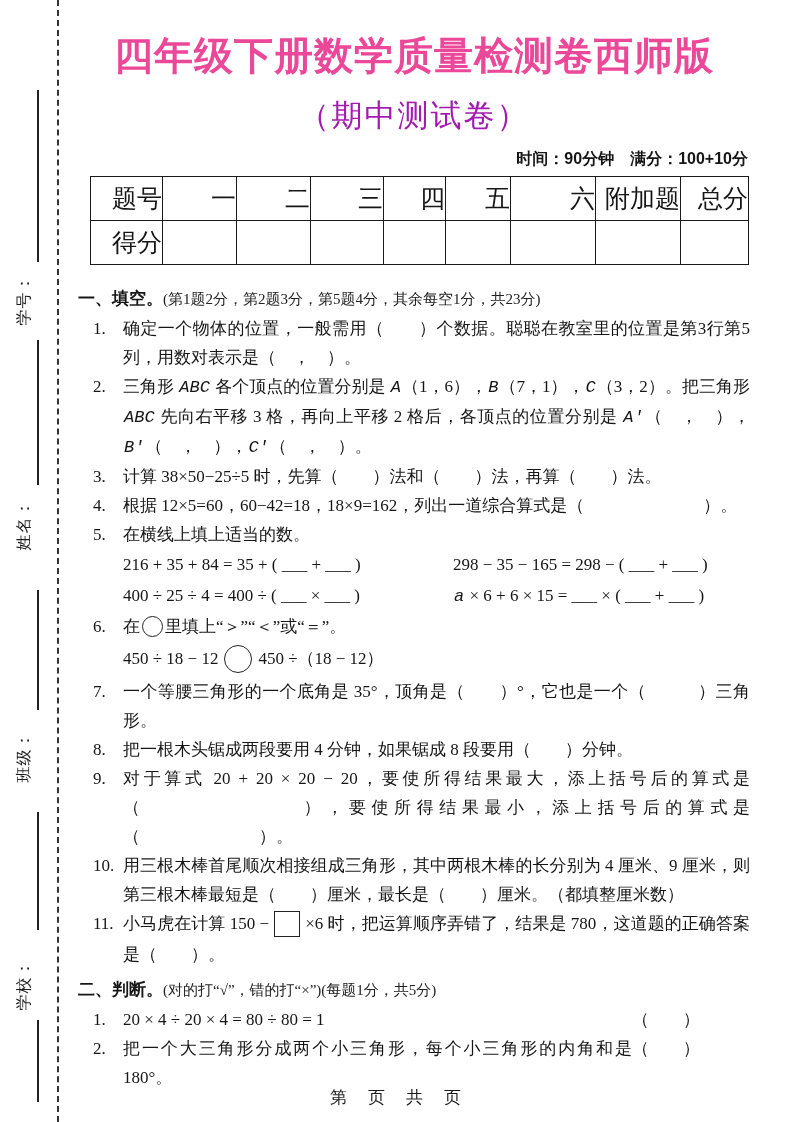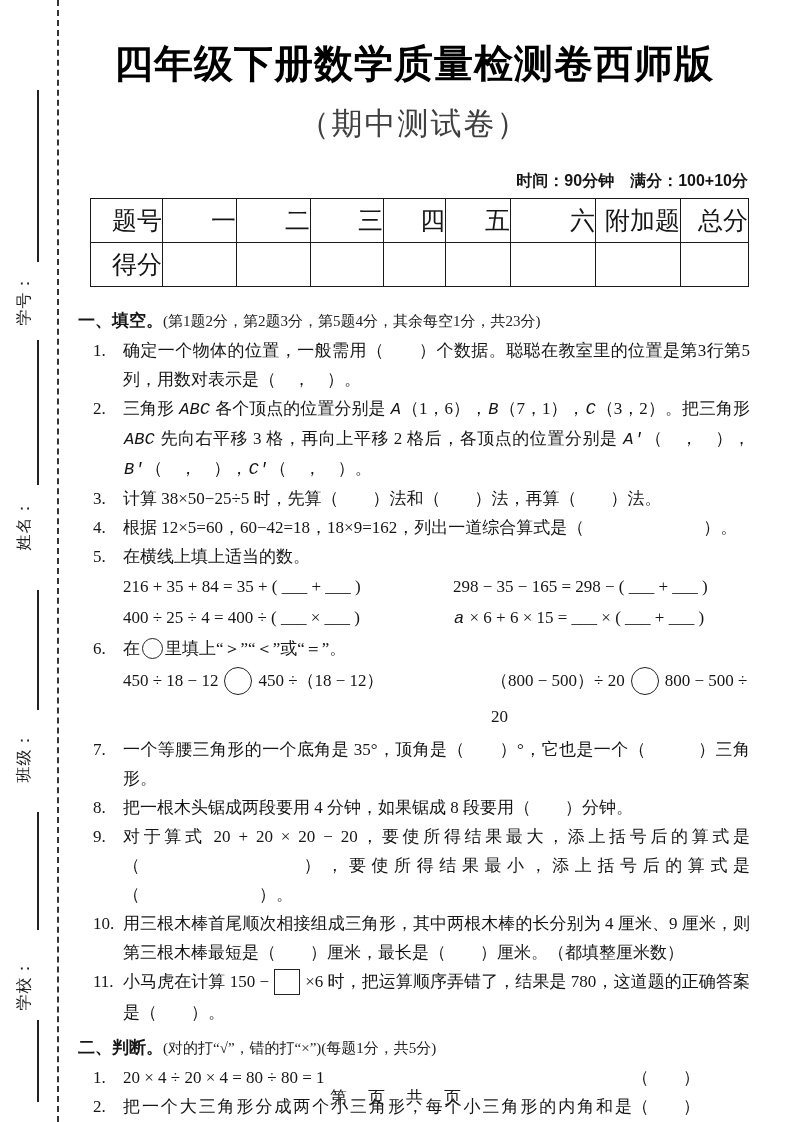--- a/index.html
+++ b/index.html
@@ -27,31 +27,31 @@
     position:absolute; left:24px; white-space:nowrap;
     transform:translate(-50%,-50%) rotate(-90deg);
     font-size:16px; letter-spacing:1px; color:#1c1c1c;
     font-family:"Liberation Sans","DejaVu Sans",sans-serif;
   }
   .vl1 { top:300px; } .vl2 { top:525px; } .vl3 { top:757px; } .vl4 { top:985px; }
 
   
   .main { position:absolute; left:78px; top:0; width:672px; }
   .title {
-    margin-top:38px; text-align:center; font-size:39px; font-weight:bold;
-    letter-spacing:1px; line-height:52px; color:#000000;
+    margin-top:30px; text-align:center; font-size:39px; font-weight:bold;
+    letter-spacing:1px; line-height:52px; color:#ec4899;
     font-family:"Liberation Sans","DejaVu Sans",sans-serif;
   }
   .subtitle {
     margin-top:12px; text-align:center; font-size:31px; font-weight:normal;
-    letter-spacing:2px; line-height:44px; color:#404040;
+    letter-spacing:2px; line-height:44px; color:#a21caf;
     font-family:"Liberation Sans","DejaVu Sans",sans-serif;
   }
   .meta {
-    margin-top:24px; text-align:right; font-size:16px; font-weight:bold;
+    margin-top:10px; text-align:right; font-size:16px; font-weight:bold;
     padding-right:2px; line-height:22px;
     font-family:"Liberation Sans","DejaVu Sans",sans-serif;
   }
   table.score {
     margin-top:6px; margin-left:12px; border-collapse:collapse;
     table-layout:fixed; width:658px;
   }
   table.score td {
     border:1.6px solid #1a1a1a; text-align:right; font-size:25px;
     height:44px; overflow:hidden; white-space:nowrap;
@@ -189,21 +189,20 @@
       <span class="fl">400 ÷ 25 ÷ 4 = 400 ÷ ( ___ × ___ )</span>
       <span class="fr"><span class="it">a</span><span> × 6 + 6 × 15 = ___ × ( ___ + ___ )</span></span>
     </div>
 
     <div class="q">
       <span class="qn">6.</span>
       <p class="qt"><span>在</span><span class="circ small"></span><span>里填上“＞”“＜”或“＝”。</span></p>
     </div>
     <div class="crow">
       <span class="cl"><span>450 ÷ 18 − 12</span><span class="circ"></span><span>450 ÷（18 − 12）</span></span>
-      <span><span>（800 − 500）÷ 20</span><span class="circ"></span><span>800 − 500 ÷ 20</span></span>
     </div>
 
     <div class="q">
       <span class="qn">7.</span>
       <p class="qt">一个等腰三角形的一个底角是 35°，顶角是（　　）°，它也是一个（　　　）三角形。</p>
     </div>
 
     <div class="q">
       <span class="qn">8.</span>
       <p class="qt">把一根木头锯成两段要用 4 分钟，如果锯成 8 段要用（　　）分钟。</p>

